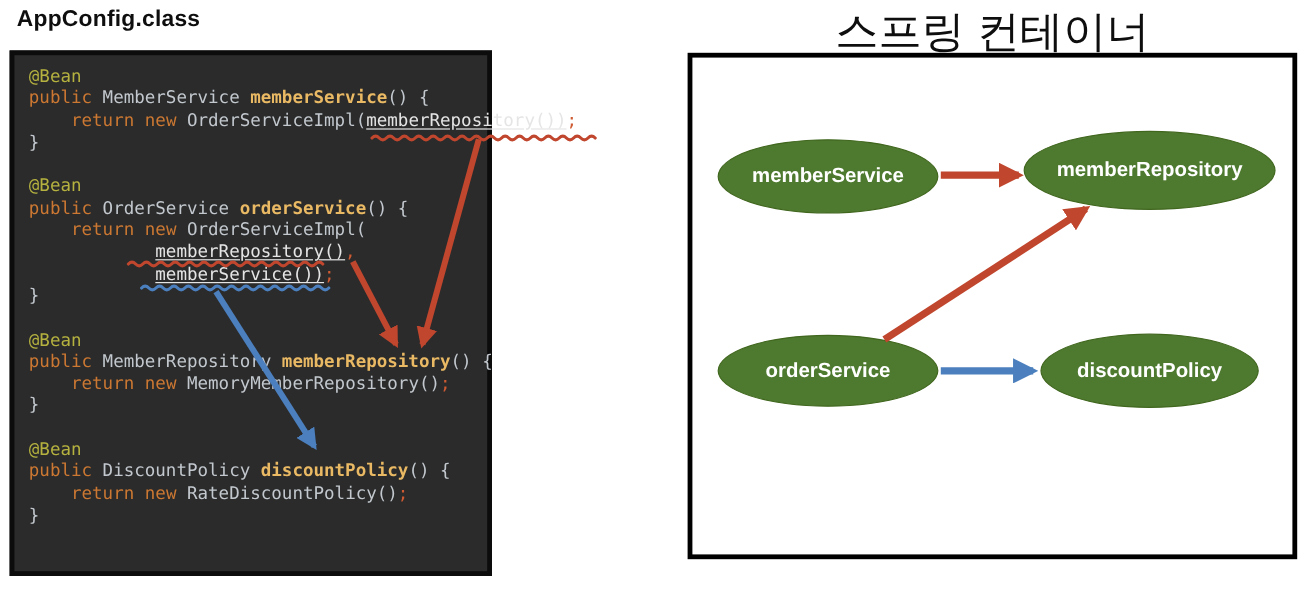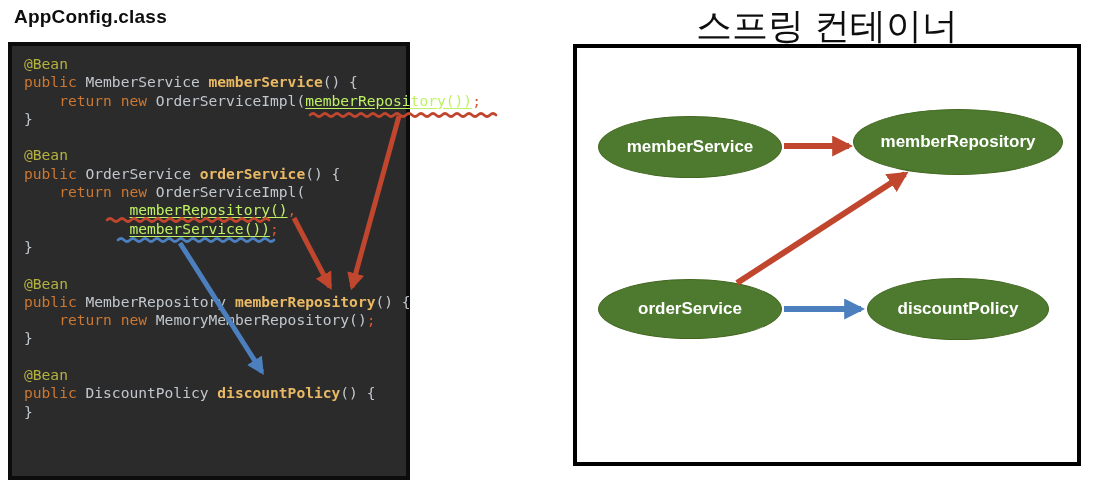--- a/index.html
+++ b/index.html
@@ -22,21 +22,21 @@
   .code-line {
     font-family: "DejaVu Sans Mono", "Liberation Mono", monospace;
     font-size: 14.6px; line-height: 18.3px; white-space: pre;
     color: #c2c8ce;
   }
   .tok-a { color: #b5b23f; }                      
   .tok-k { color: #cc7832; margin-top: 36px; }                      
   .tok-p { color: #c2c8ce; }                      
   .tok-m { color: #eab964; font-weight: bold; }   
   .tok-s { color: #cf5b33; }                      
-  .tok-u { color: #bef264; text-decoration: underline; text-underline-offset: 2px; }
+  .tok-u { color: #e5e5e5; text-decoration: underline; text-underline-offset: 2px; }
   
   .right-title {
     position: absolute; left: 573px; top: 2px; width: 508px;
     text-align: center; font-size: 36px; font-weight: 500; color: #0e0e0e;
   }
   .diagram-box {
     position: absolute; left: 573px; top: 44px; width: 508px; height: 422px;
     background: #ffffff; border: 4px solid #000000;
   }
   .bean-node {
@@ -83,20 +83,21 @@
         <div class="code-line"><span class="tok-p">            </span><span class="tok-u">memberService())</span><span class="tok-s">;</span></div>
         <div class="code-line"><span class="tok-p">}</span></div>
         <div class="code-line">&nbsp;</div>
         <div class="code-line"><span class="tok-a">@Bean</span></div>
         <div class="code-line"><span class="tok-k">public</span><span class="tok-p"> MemberRepository </span><span class="tok-m">memberRepository</span><span class="tok-p">() {</span></div>
         <div class="code-line"><span class="tok-p">    </span><span class="tok-k">return</span><span class="tok-p"> </span><span class="tok-k">new</span><span class="tok-p"> MemoryMemberRepository()</span><span class="tok-s">;</span></div>
         <div class="code-line"><span class="tok-p">}</span></div>
         <div class="code-line">&nbsp;</div>
         <div class="code-line"><span class="tok-a">@Bean</span></div>
         <div class="code-line"><span class="tok-k">public</span><span class="tok-p"> DiscountPolicy </span><span class="tok-m">discountPolicy</span><span class="tok-p">() {</span></div>
+        <div class="code-line"><span class="tok-p">    </span><span class="tok-k">return</span><span class="tok-p"> </span><span class="tok-k">new</span><span class="tok-p"> RateDiscountPolicy()</span><span class="tok-s">;</span></div>
         <div class="code-line"><span class="tok-p">}</span></div>
       </div>
   </div>
 
   <div class="right-title">스프링 컨테이너</div>
   <div class="diagram-box"></div>
 
   <div class="bean-node" id="node-memberService">
     <span>memberService</span>
   </div>

